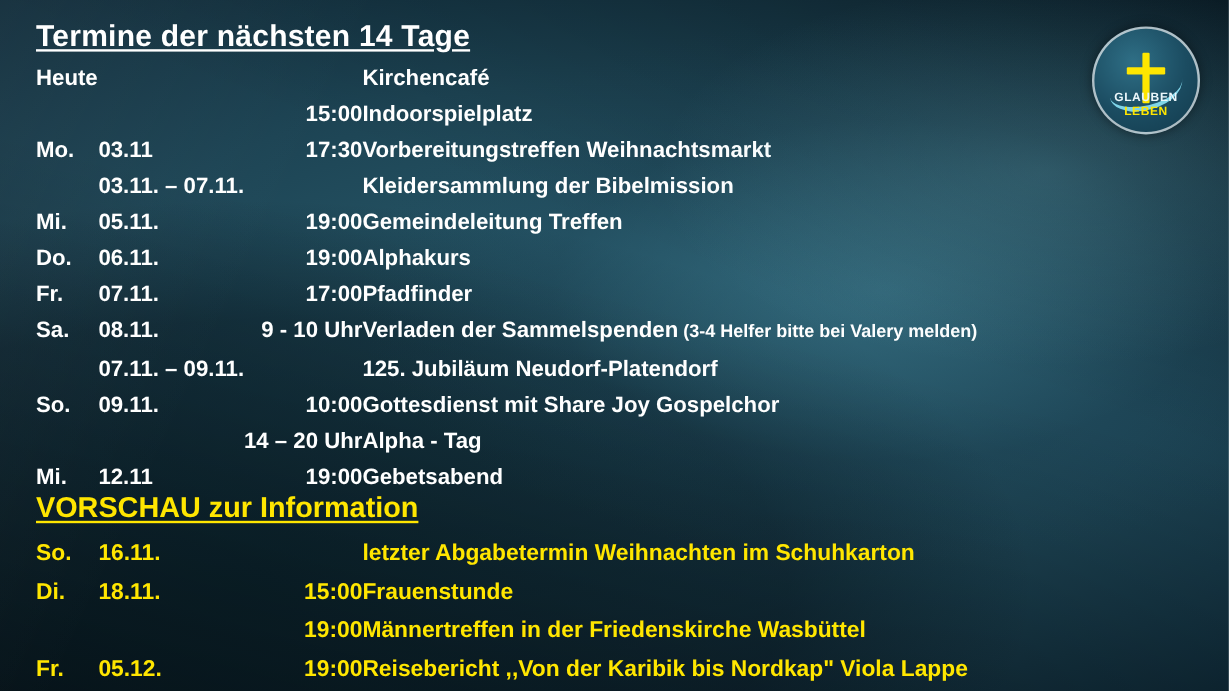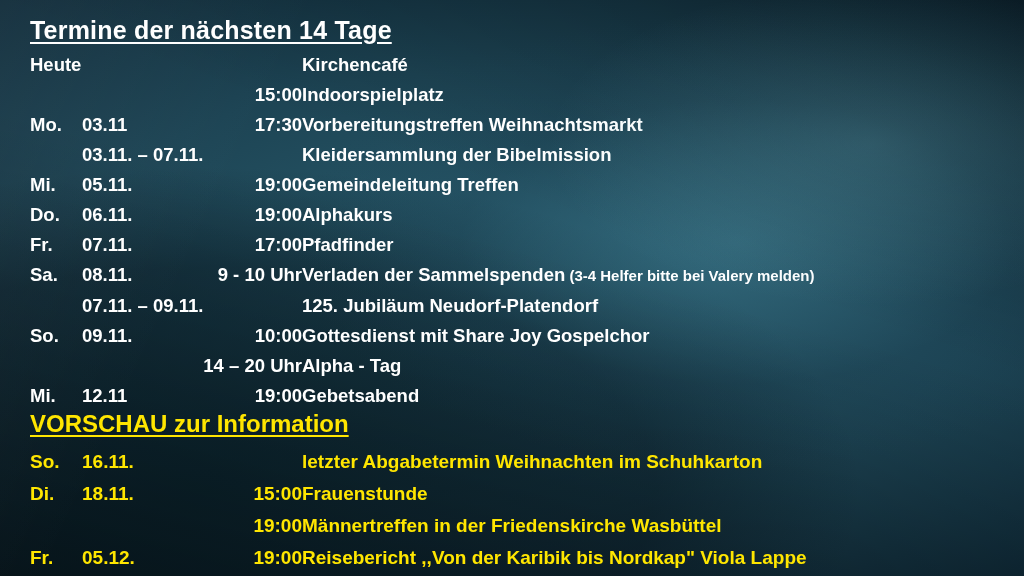--- a/index.html
+++ b/index.html
@@ -282,14 +282,20 @@
         </tr>
         <tr>
           <td class="c-day">Fr.</td>
           <td class="c-date">05.12.</td>
           <td class="c-time">19:00</td>
           <td class="c-text">Reisebericht ,,Von der Karibik bis Nordkap" Viola Lappe</td>
         </tr>
       </tbody>
   </table>
 
+  <div class="logo">
+    <div class="swoosh"></div>
+    <div class="cross"></div>
+    <div class="word-top">GLAUBEN</div>
+    <div class="word-bottom">LEBEN</div>
+  </div>
 
 </div>
 
 </body></html>

